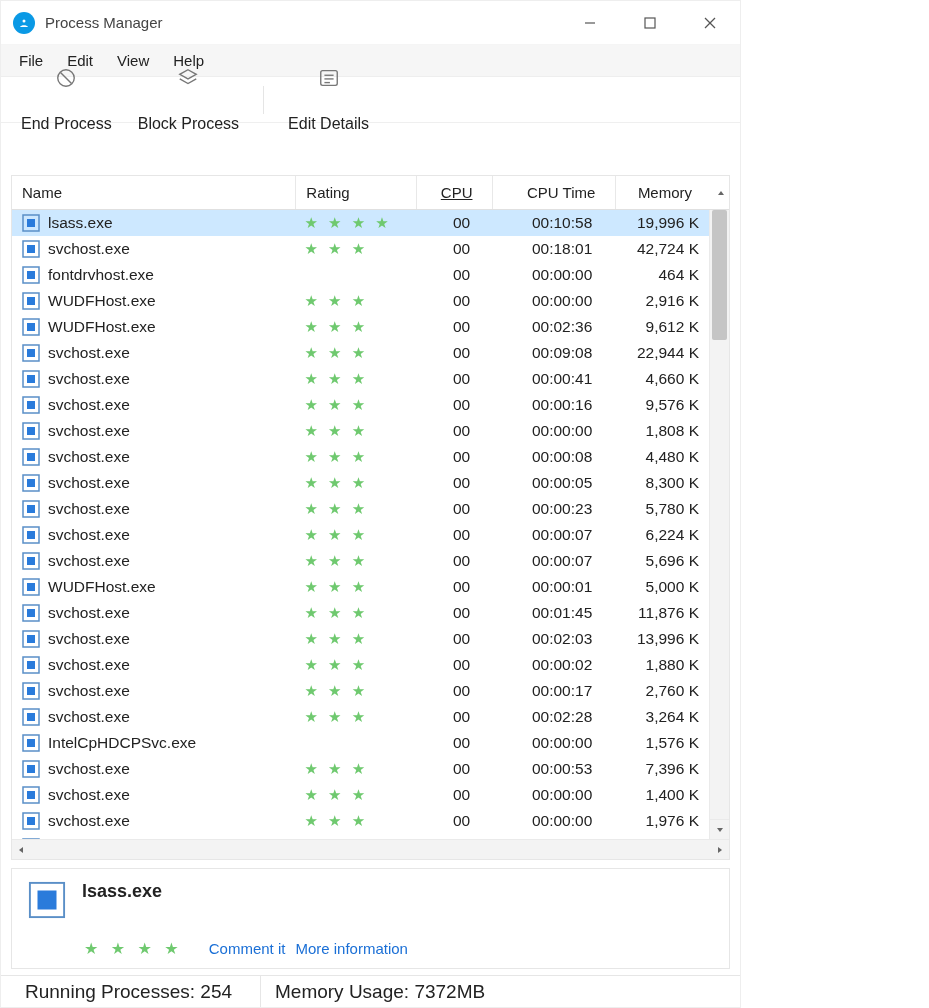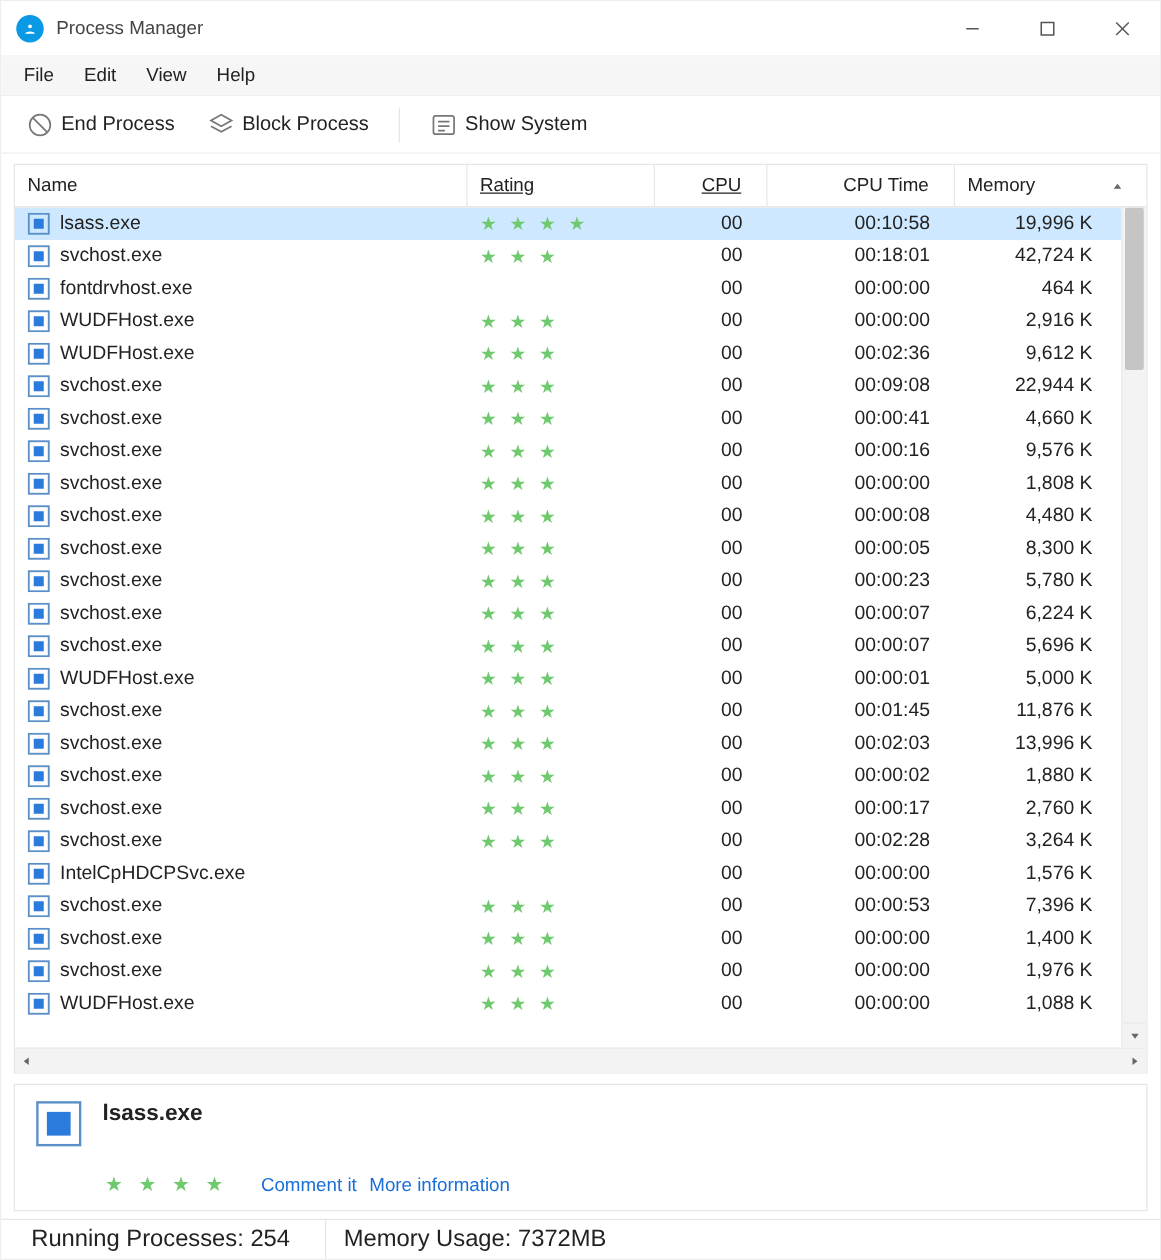--- a/index.html
+++ b/index.html
@@ -5,21 +5,21 @@
   * { box-sizing: border-box; }
   html, body { margin:0; padding:0; }
   body {
     font-family: "Segoe UI", Arial, sans-serif;
     background: #fff;
     width: 929px;
     height: 1008px;
     overflow: hidden;
   }
   .window {
-    width: 929px;
+    width: 741px;
     height: 1008px;
     border: 1px solid #eee;
     display: flex;
     flex-direction: column;
   }
   .titlebar {
     height: 44px;
     display: flex;
     align-items: center;
     padding: 0 0 0 12px;
@@ -58,58 +58,60 @@
     align-items:center;
     gap:10px;
     padding:0 12px;
     border-bottom:1px solid #efefef;
     font-size:16px;
     color:#222;
   }
   .tool-btn {
     display:flex;
     align-items:center;
-    gap:6px;
+    gap:26px;
     padding:5px 8px;
     border-radius:3px;
+    flex-direction:column;
   }
   .tool-btn svg { width:22px; height:22px; stroke:#777; fill:none; stroke-width:1.5;}
   .tool-sep { width:1px; height:28px; background:#e5e5e5; margin:0 6px; }
 
   .content-area {
     flex:1;
     padding:8px 10px 0 10px;
     display:flex;
     flex-direction:column;
     overflow:hidden;
   }
   .table-wrap {
     flex:1;
     border:1px solid #e6e6e6;
     display:flex;
     flex-direction:column;
     overflow:hidden;
+    margin-top:44px;
   }
   .thead {
     display:flex;
     border-bottom:1px solid #e0e0e0;
     background:#fff;
     font-size:15px;
     color:#222;
   }
   .th {
     padding:8px 10px;
     border-right:1px solid #e8e8e8;
     white-space:nowrap;
   }
   .th.name   { width:362px; }
-  .th.rating { width:150px;text-decoration:underline; }
+  .th.rating { width:150px; }
   .th.cpu    { width:90px; text-align:right; padding-right:20px;text-decoration:underline; }
   .th.ctime  { width:150px; text-align:right; padding-right:20px; }
-  .th.mem    { width:120px; text-align:left; padding-right:10px; border-right:none;}
+  .th.mem    { width:120px; text-align:center; padding-right:10px; border-right:none;}
   .th.scroll-up { width:20px; display:flex; align-items:center; justify-content:center; border-right:none; padding:0;}
 
   .tbody {
     flex:1;
     overflow:hidden;
     position:relative;
   }
   .rows {
     position:absolute; left:0; top:0; right:20px;
   }
@@ -246,21 +248,21 @@
       <span>Block Process</span>
     </div>
     <div class="tool-sep"></div>
     <div class="tool-btn">
       <svg viewBox="0 0 24 24">
           <rect x="3" y="4" width="18" height="16" rx="2"></rect>
           <line x1="7" y1="9" x2="17" y2="9"></line>
           <line x1="7" y1="13" x2="17" y2="13"></line>
           <line x1="7" y1="17" x2="13" y2="17"></line>
         </svg>
-      <span>Show System</span>
+      <span>Edit Details</span>
     </div>
   </div>
 
   <div class="content-area">
     <div class="table-wrap">
       <div class="thead">
         <div class="th name">Name</div>
         <div class="th rating">Rating</div>
         <div class="th cpu">CPU</div>
         <div class="th ctime">CPU Time</div>

